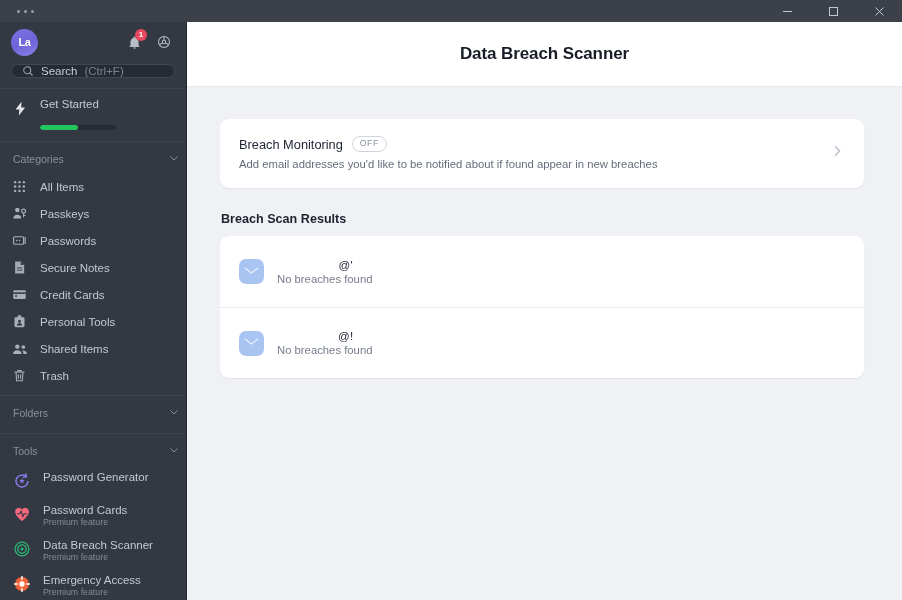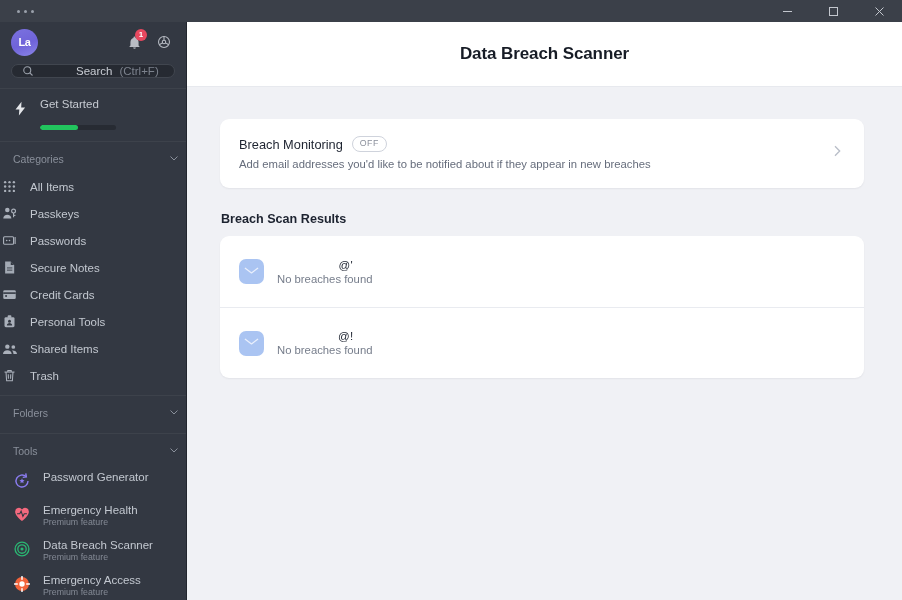--- a/index.html
+++ b/index.html
@@ -85,21 +85,21 @@
     margin: 2px 11px 10px 11px;
     height: 28px;
     background: #262a32;
     border: 1px solid #41464f;
     border-radius: 14px;
     display: flex; align-items: center;
     padding: 0 10px; gap: 7px;
     color: #9ba1ab;
     font-size: 11.5px;
   }
-  .search .sval { color: #c8ccd3; margin-left: 35px; }
+  .search .sval { color: #c8ccd3; }
   .search .shint { color: #7c828d; }
 
   .getstarted {
     border-top: 1px solid #3d424b;
     border-bottom: 1px solid #3d424b;
     padding: 9px 11px 11px 13px;
     display: flex; align-items: flex-start; gap: 12px;
   }
   .gs-icon { color: #e4e6ea; margin-top: 2px; }
   .gs-right { flex: 1 1 auto; }
@@ -114,21 +114,21 @@
     display: flex; align-items: center;
     padding: 10px 6px 7px 13px;
     color: #8a909b; font-size: 10.5px;
   }
   .section-head .sh-label { flex: 1 1 auto; }
   .section-head .chev { color: #8a909b; }
 
   .nav-item {
     display: flex; align-items: center;
     gap: 12px;
-    padding: 0 1px;
+    padding: 0 11px;
     height: 27px;
     color: #c3c8d0; font-size: 11.5px;
     white-space: nowrap;
   }
   .nav-item .ni-icon {
     width: 17px; display: flex; align-items: center; justify-content: center;
     color: #aab0ba; flex: 0 0 17px;
   }
   .tool-item {
     display: flex; align-items: flex-start;
@@ -422,21 +422,21 @@
             <span class="tool-text">
               <span>Password Generator</span>
             </span>
           </div>
           <div class="tool-item">
             <span class="ti-icon"><svg width="18" height="18" viewBox="0 0 24 24">
                 <path d="M12 21.2S2.8 14.6 2.8 8.9A5.1 5.1 0 0 1 12 5.9a5.1 5.1 0 0 1 9.2 3c0 5.7-9.2 12.3-9.2 12.3z" fill="#f4697e"></path>
                 <polyline points="5.4,11.6 9,11.6 10.8,8.2 13.2,15.2 15,11.6 18.6,11.6" fill="none" stroke="#333842" stroke-width="1.5"></polyline>
               </svg></span>
             <span class="tool-text">
-              <span>Emergency Health</span>
+              <span>Password Cards</span>
               <span class="tool-sub">Premium feature</span>
             </span>
           </div>
           <div class="tool-item">
             <span class="ti-icon"><svg width="18" height="18" viewBox="0 0 24 24" fill="none" stroke="#2bb673" stroke-width="1.8">
                 <circle cx="12" cy="12" r="9.2"></circle>
                 <circle cx="12" cy="12" r="5.6"></circle>
                 <circle cx="12" cy="12" r="2.1" fill="#2bb673" stroke="none"></circle>
               </svg></span>
             <span class="tool-text">
@@ -469,21 +469,21 @@
       </div>
 
       <div class="main-body">
 
         <div class="card monitor-card">
           <div class="mc-left">
             <div class="mc-titlerow">
               <span class="mc-title">Breach Monitoring</span>
               <span class="pill">OFF</span>
             </div>
-            <div class="mc-sub">Add email addresses you'd like to be notified about if they appear in new breaches</div>
+            <div class="mc-sub">Add email addresses you'd like to be notified about if found appear in new breaches</div>
           </div>
           <span class="mc-chev">
             <svg width="16" height="16" viewBox="0 0 24 24" fill="none" stroke="currentColor" stroke-width="2">
                 <polyline points="9,5 16,12 9,19"></polyline>
               </svg>
           </span>
         </div>
 
         <div class="section-title">Breach Scan Results</div>
 

